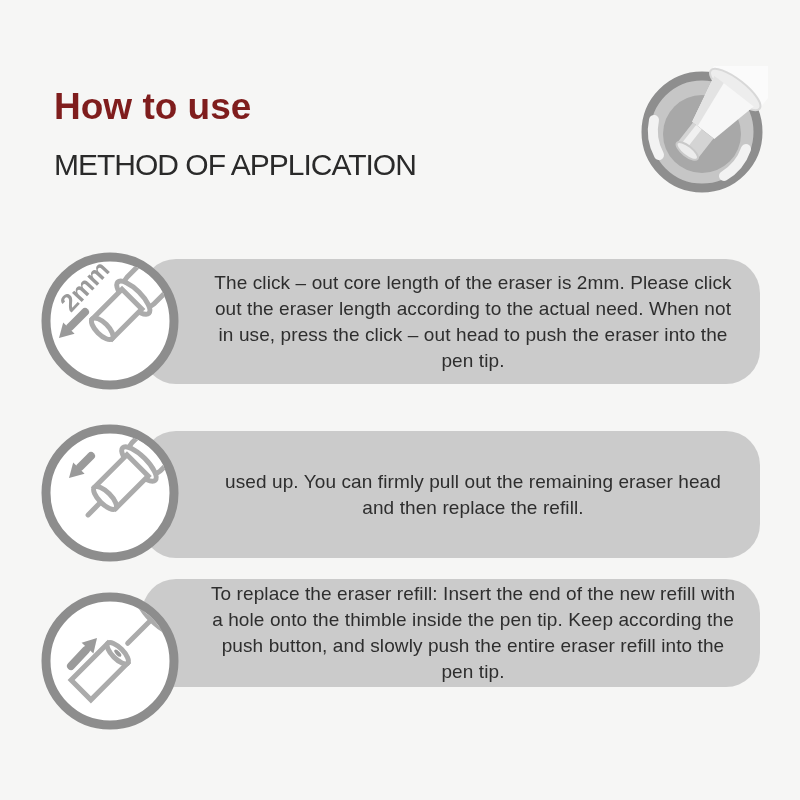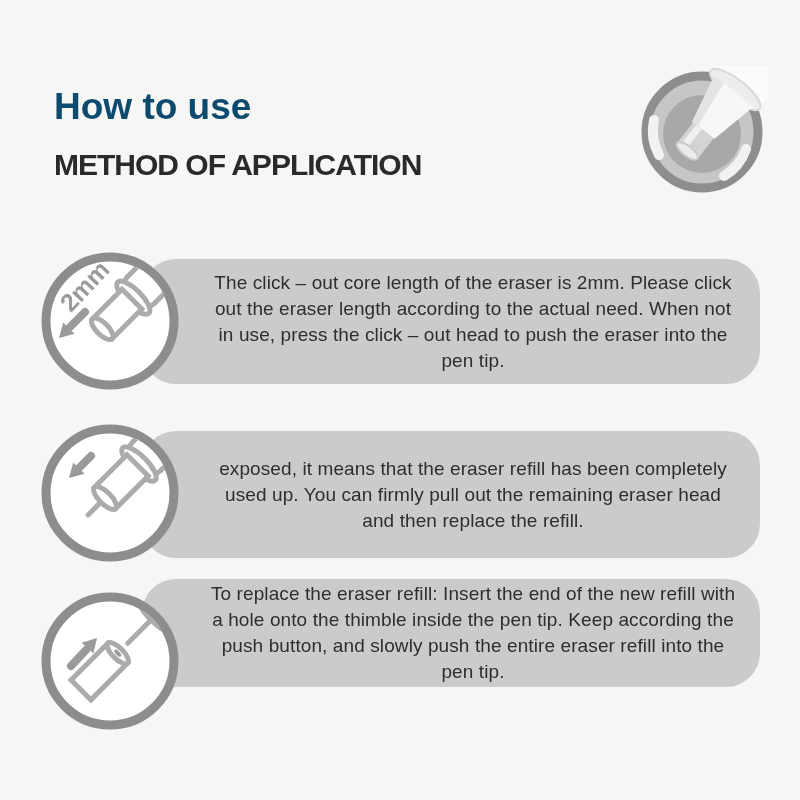--- a/index.html
+++ b/index.html
@@ -8,26 +8,26 @@
     background:#f6f6f5;
     font-family:"Liberation Sans","DejaVu Sans",sans-serif;
     position:relative;overflow:hidden;
     -webkit-font-smoothing:antialiased;
   }
   .page{position:absolute;inset:0;}
 
   
   .title{
     position:absolute;left:54px;top:88px;
-    font-size:37px;font-weight:700;color:#0c4a6e;
+    font-size:37px;font-weight:700;color:#7f1d1d;
     letter-spacing:0;margin:0;line-height:1;
   }
   .subtitle{
     position:absolute;left:54px;top:150px;
-    font-size:30px;font-weight:700;color:#2a2a2a;
+    font-size:30px;font-weight:400;color:#2a2a2a;
     letter-spacing:-1px;margin:0;line-height:1;
   }
   .hero-badge{position:absolute;left:636px;top:66px;width:132px;height:132px;}
 
   
   .bubble{
     position:absolute;left:142px;width:618px;
     background:#cbcbcb;border-radius:34px;
     display:flex;flex-direction:column;justify-content:center;
     padding-left:58px;padding-right:14px;box-sizing:border-box;text-align:center;
@@ -100,21 +100,20 @@
           <text class="icon-label-text" transform="translate(52 42) rotate(-47)" text-anchor="middle">2mm</text>
           <line x1="46" y1="62" x2="31" y2="77" stroke="#9a9a9a" stroke-width="8" stroke-linecap="round"></line>
           <polygon points="20,88 35.6,83.8 24.2,72.4" fill="#9a9a9a"></polygon>
         </g>
       </svg>
     </div>
   </section>
 
   <section>
     <div class="bubble b2">
-      <div class="line">exposed, it means that the eraser refill has been completely</div>
       <div class="line">used up. You can firmly pull out the remaining eraser head</div>
       <div class="line">and then replace the refill.</div>
     </div>
     <div class="step-icon c2">
       <svg viewBox="0 0 142 142">
         <defs>
             <clipPath id="clip2">
               <circle cx="71" cy="71" r="60"></circle>
             </clipPath>
           </defs>

